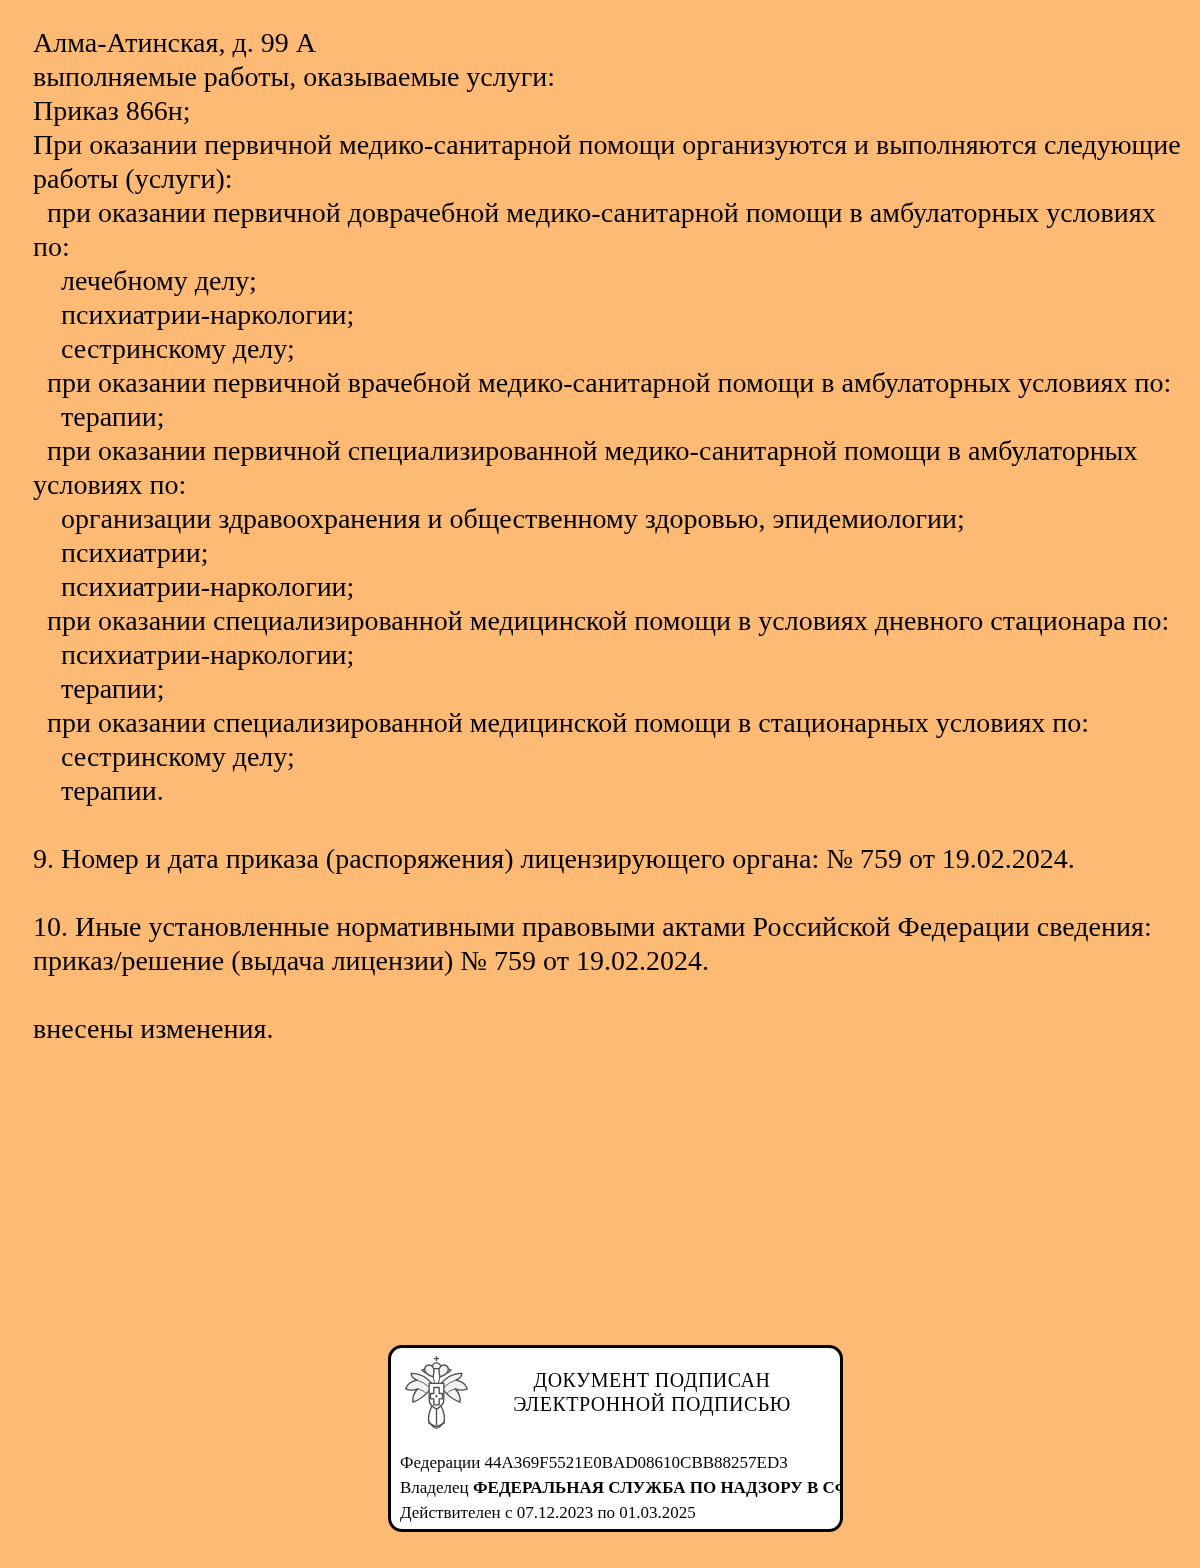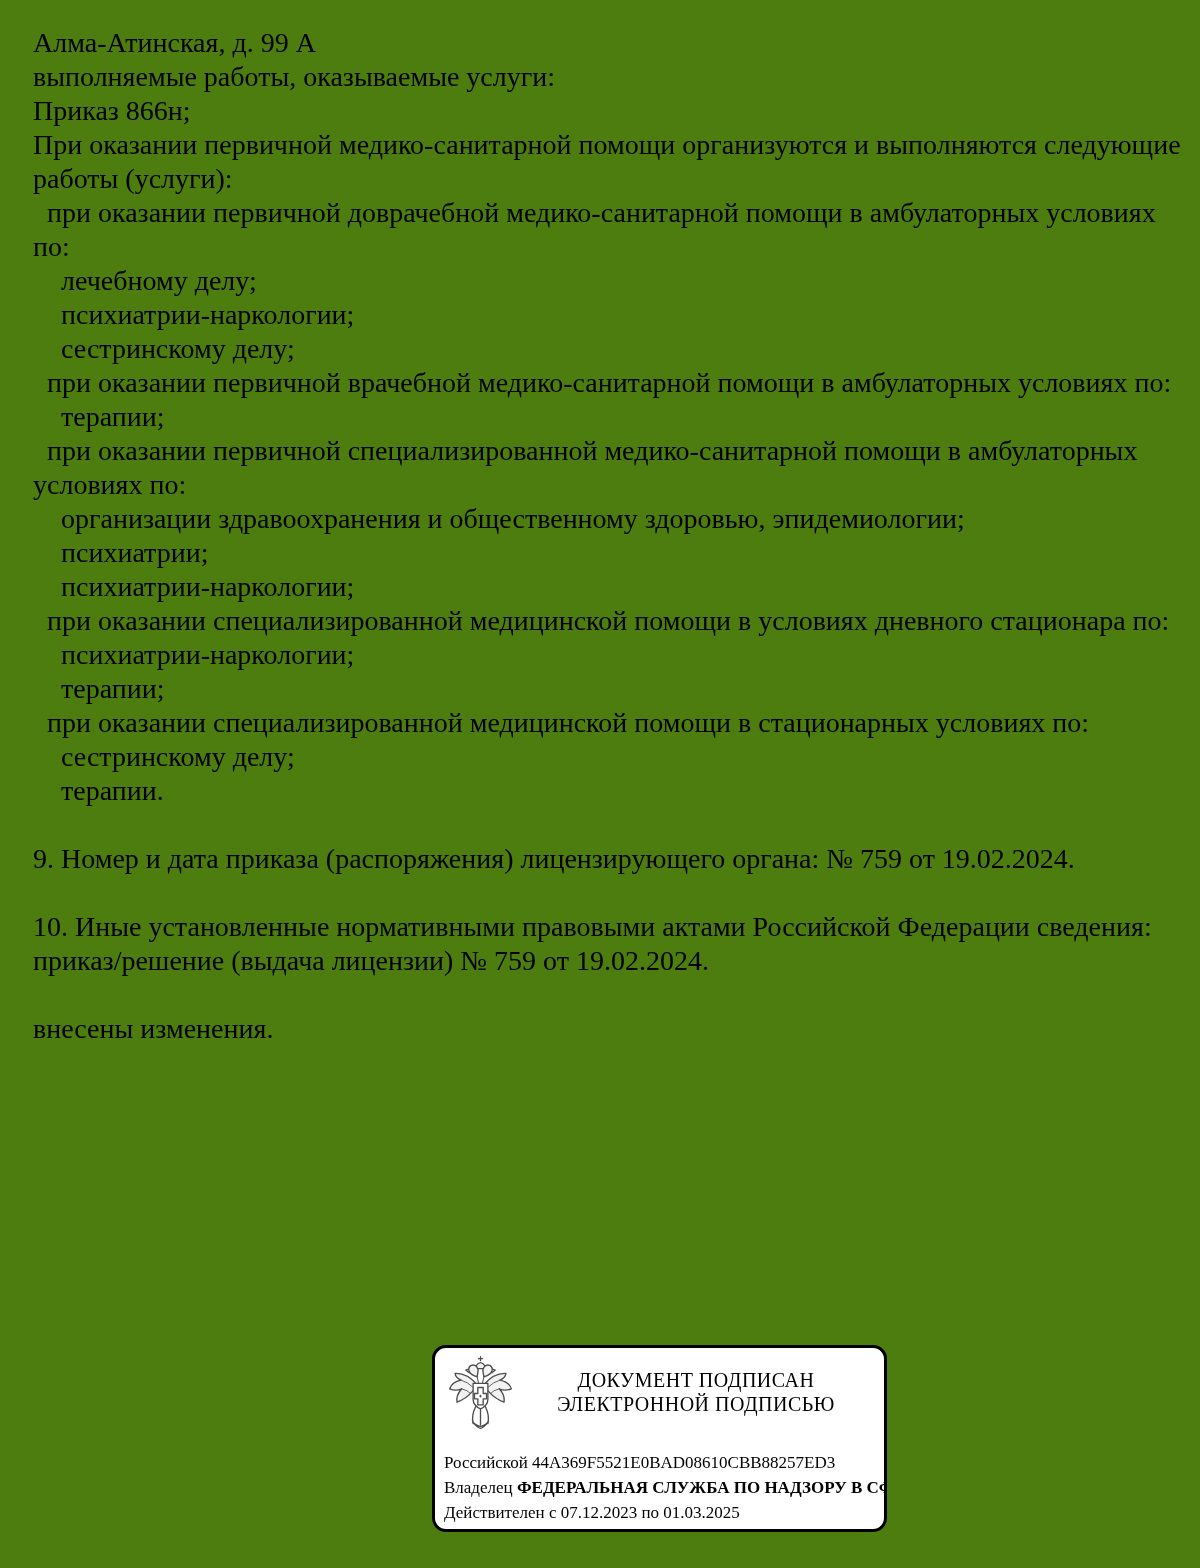--- a/index.html
+++ b/index.html
@@ -4,42 +4,41 @@
 <style>
   html, body { margin: 0; padding: 0; }
   body {
     width: 1200px; height: 1568px;
     background: #ffffff;
     color: #000000;
     font-family: "Liberation Serif", serif;
     position: relative;
     overflow: hidden;
   }
-  .page { position: absolute; inset: 0; background: #4d7c0f; padding-left: 24px; }
+  .page { position: absolute; inset: 0; background: #fdba74; padding-left: 24px; }
 
   
   .doc-text {
     position: absolute;
     left: 33px; top: 26px; width: 1155px;
     font-size: 28px;
     line-height: 34px;
   }
   .line { white-space: pre; min-height: 34px; }
 
   
   .sig-box {
     position: absolute;
     left: 388px; top: 1345px;
     width: 455px; height: 187px;
     border: 3px solid #000000;
     border-radius: 14px;
     box-sizing: border-box;
     overflow: hidden;
     background: #ffffff;
-    margin-left: 44px;
   }
   .sig-top {
     display: flex;
     align-items: flex-start;
     box-sizing: border-box;
     height: 90px;
     padding: 5px 6px 0 12px;
   }
   .emblem { width: 67px; height: 85px; flex: 0 0 67px; }
   .emblem svg { width: 67px; height: 85px; display: block; }
@@ -130,19 +129,19 @@
             <path d="M50 59.5 V62.5 M48.5 61 H51.5" fill="none" stroke-width="1.3"></path>
           </g>
         </svg>
       </span>
       <div class="sig-title">
         <div>ДОКУМЕНТ ПОДПИСАН</div>
         <div>ЭЛЕКТРОННОЙ ПОДПИСЬЮ</div>
       </div>
     </div>
     <div class="sig-lines">
-      <div><span>Российской</span> <span>44A369F5521E0BAD08610CBB88257ED3</span></div>
+      <div><span>Федерации</span> <span>44A369F5521E0BAD08610CBB88257ED3</span></div>
       <div><span>Владелец</span> <span class="owner-name">ФЕДЕРАЛЬНАЯ СЛУЖБА ПО НАДЗОРУ В СФЕРЕ</span></div>
       <div>Действителен с 07.12.2023 по 01.03.2025</div>
     </div>
   </div>
 
 </div>
 
 </body></html>

